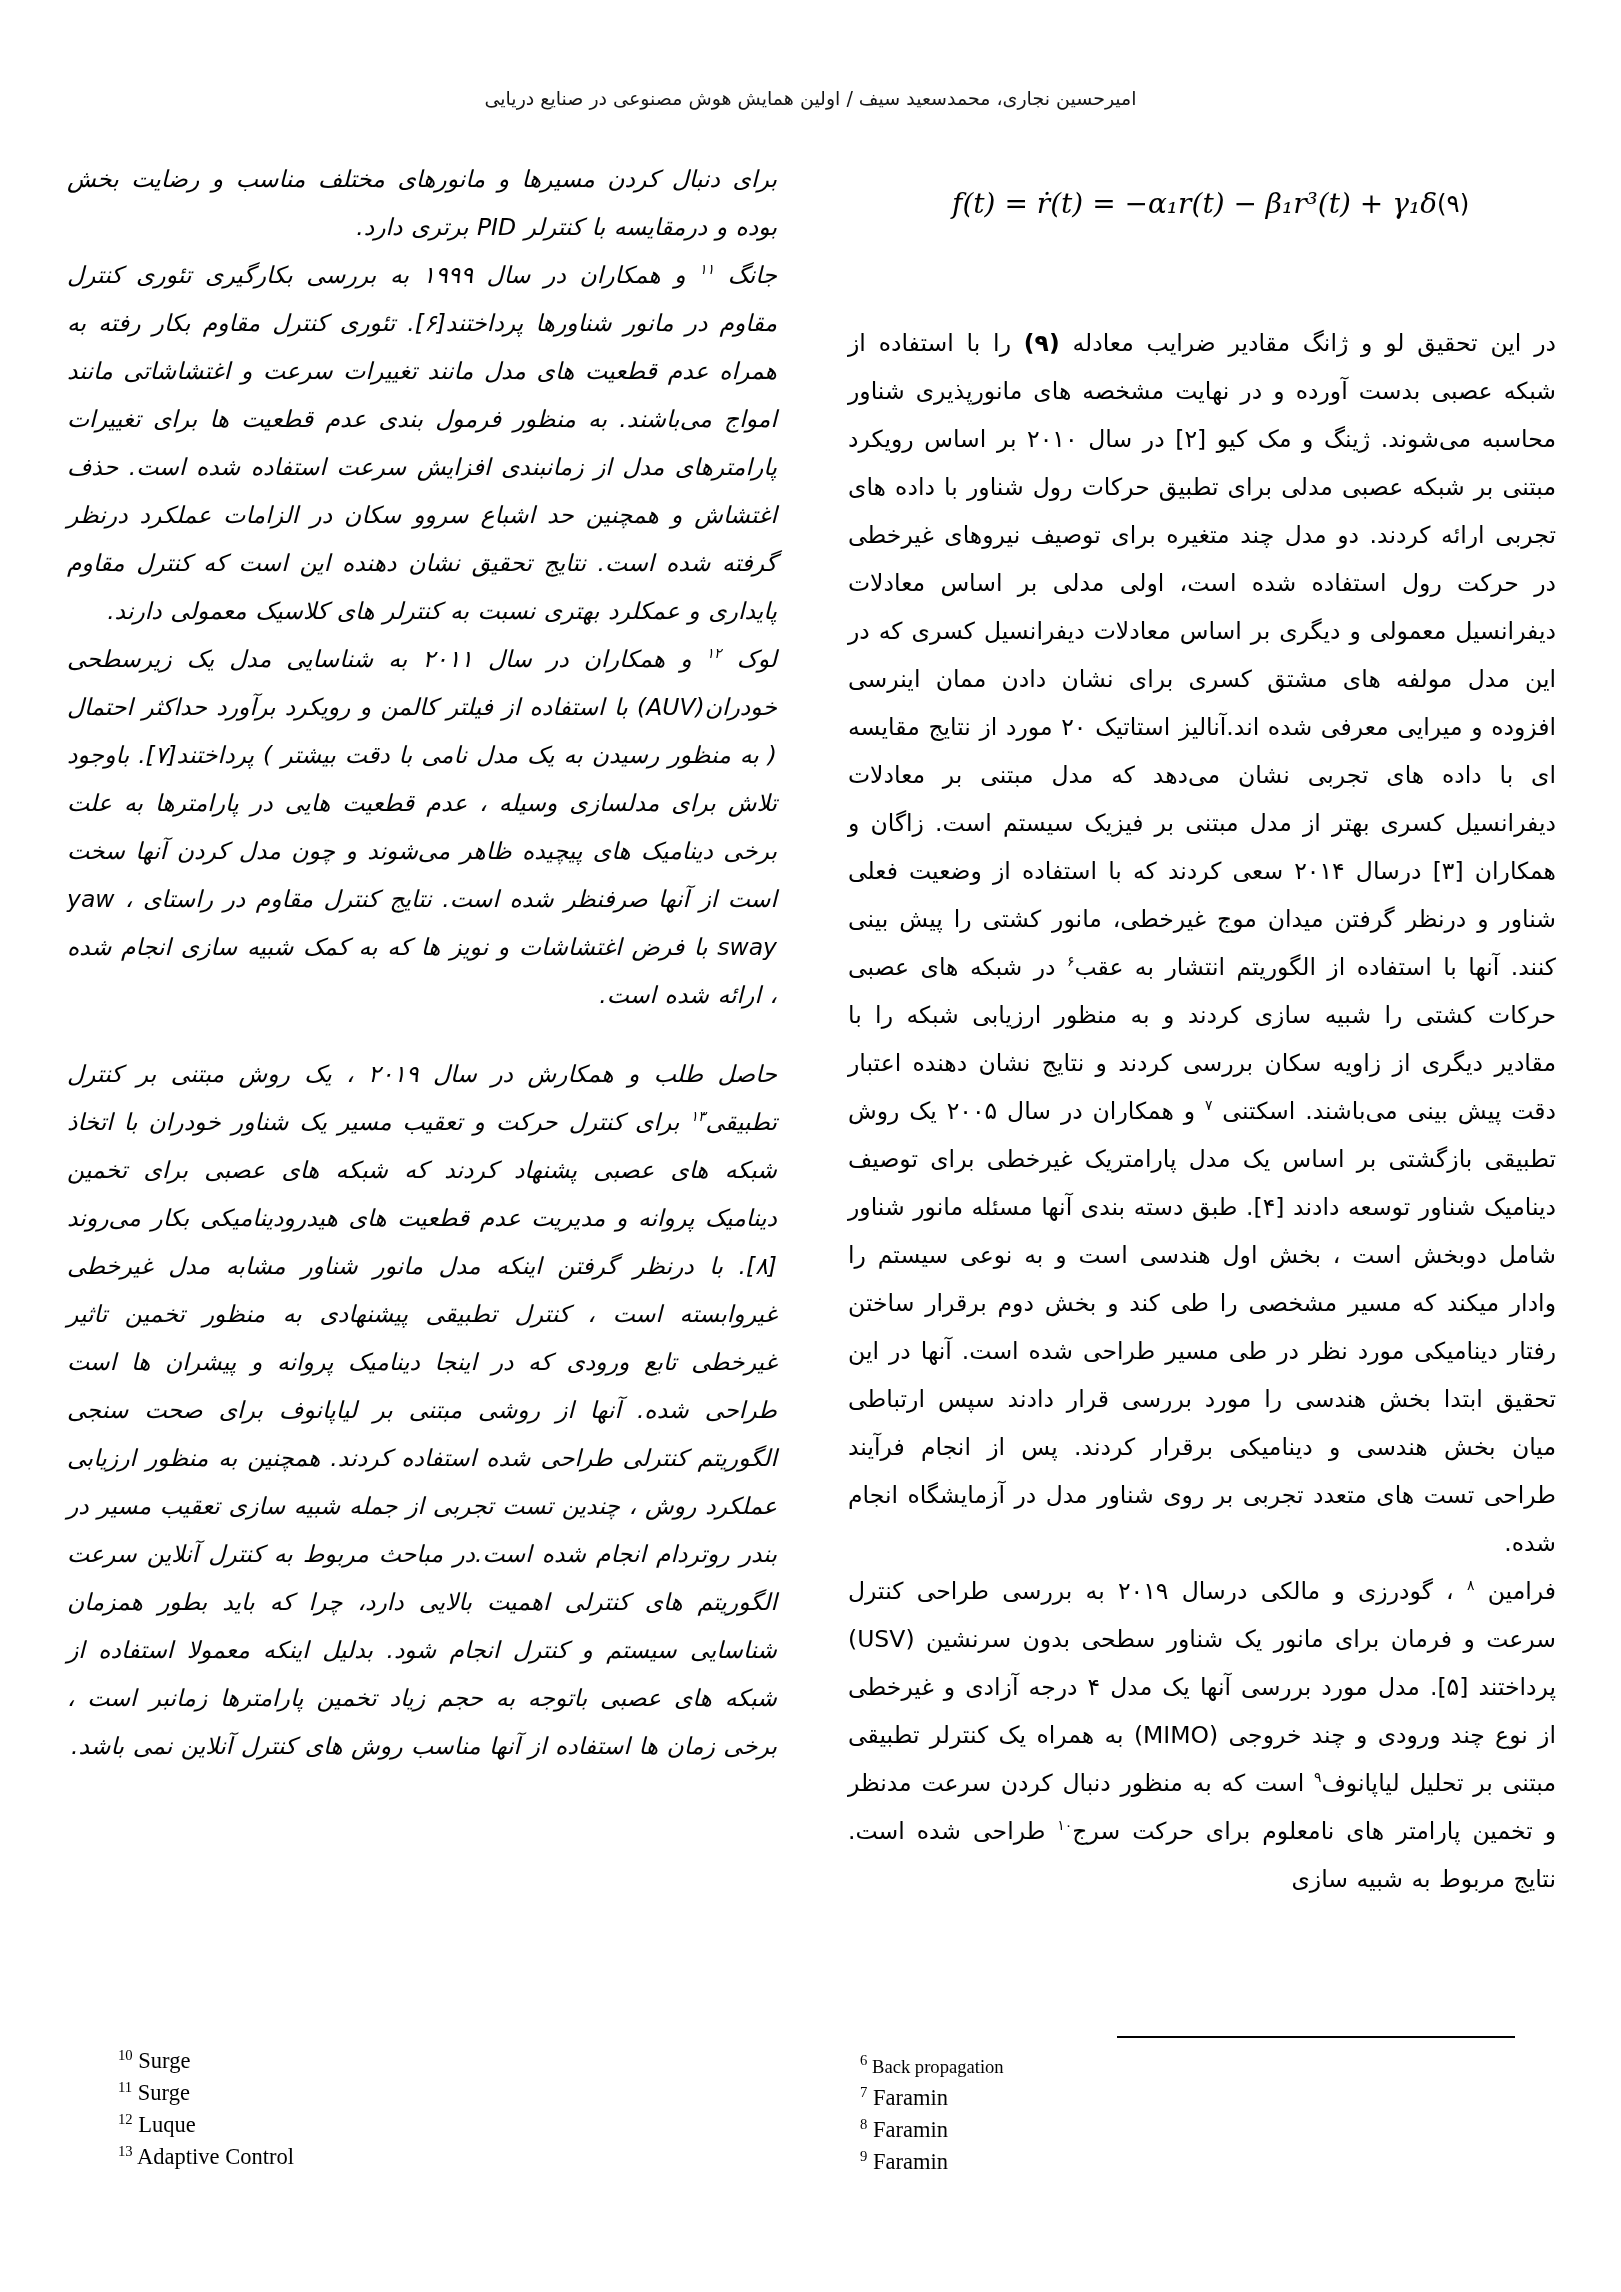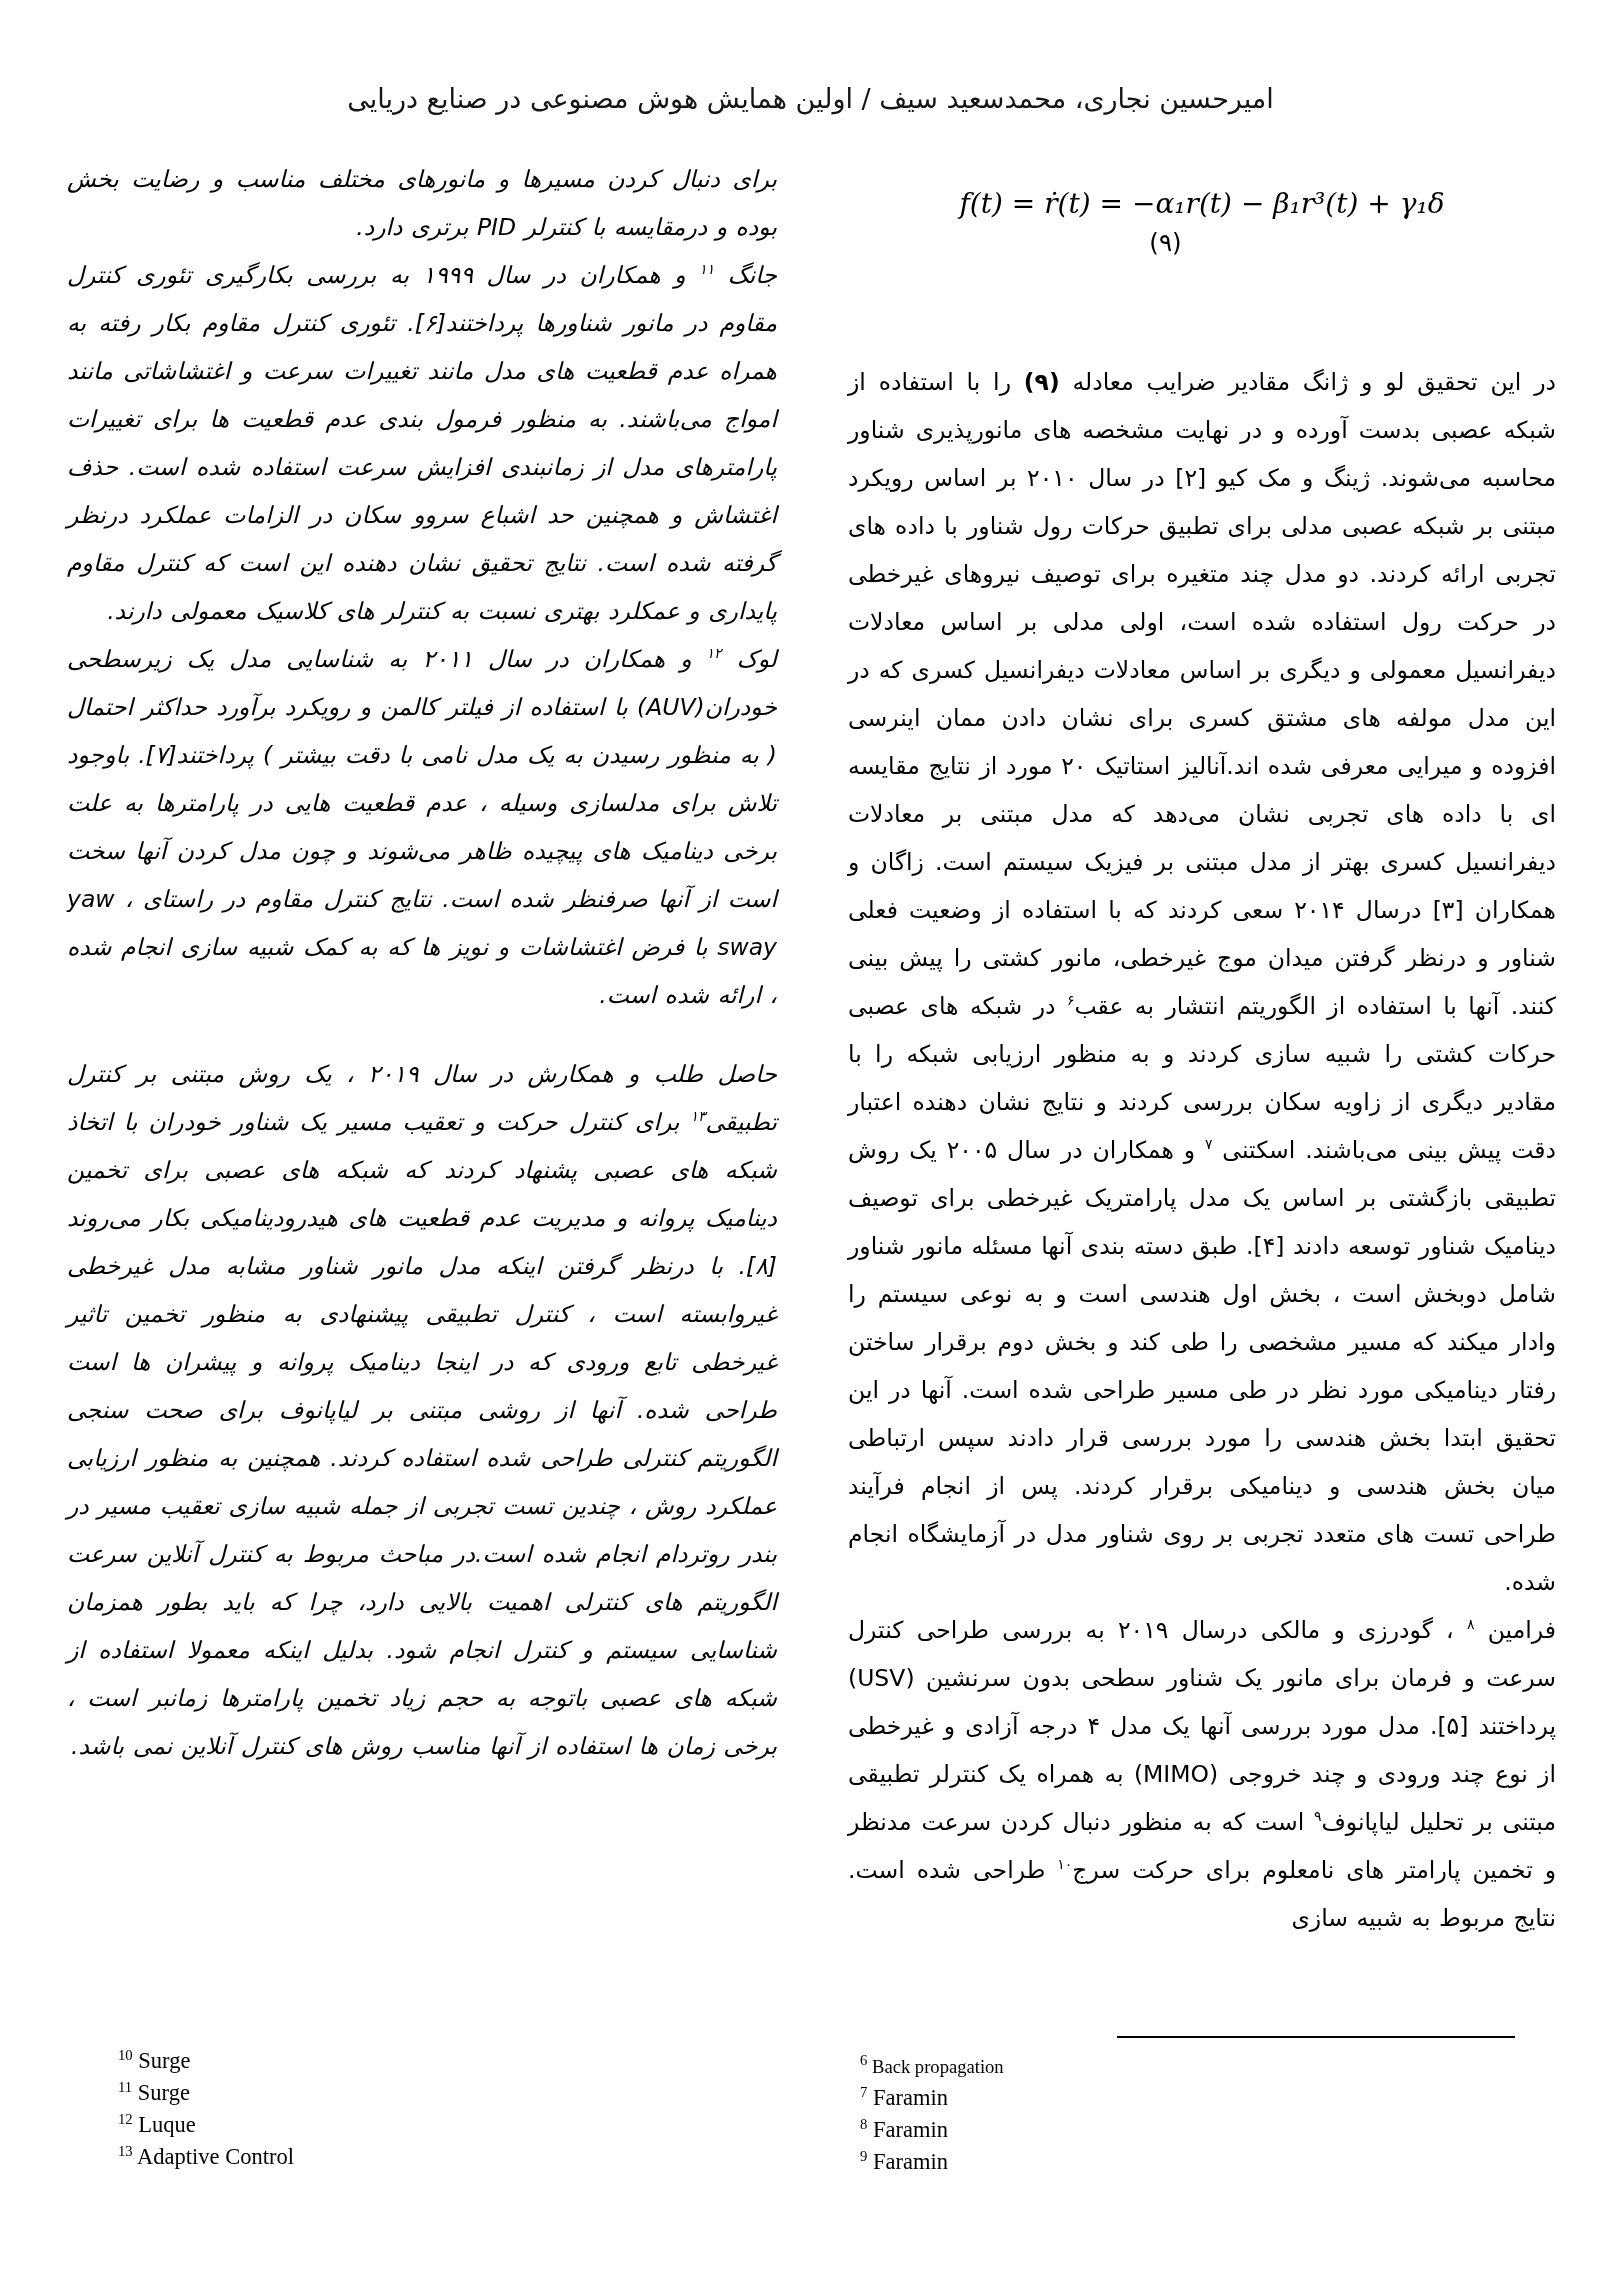--- a/index.html
+++ b/index.html
@@ -7,21 +7,21 @@
     width:1621px; height:2293px;
     background:#ffffff; color:#000;
     position:relative; overflow:hidden;
     font-family:"DejaVu Sans", sans-serif;
   }
   .page { position:absolute; inset:0; }
 
   .page-header {
     position:absolute; top:82px; left:0; width:100%;
     text-align:center; direction:rtl;
-    font-size:27px; line-height:33px; color:#151515;
+    font-size:19px; line-height:33px; color:#151515;
   }
 
   .col { position:absolute; top:155px; }
   .col-right { left:848px; width:708px; }
   .col-left  { left:67px;  width:710px;font-style:italic; }
 
   .body-p {
     margin:0; direction:rtl; unicode-bidi:plaintext;
     text-align:justify; text-justify:inter-word;
     font-size:23.5px; line-height:48px; color:#000;
@@ -31,21 +31,21 @@
   .body-p b   { font-weight:bold; }
 
   
   .col-left .body-p:nth-child(4) { margin-top:31px; }
 
   .equation-row {
     display:flex; justify-content:flex-end; align-items:center;
     direction:ltr;
     margin:29px 13.7px 96px 13.7px;
     font-family:"DejaVu Serif", serif; font-style:italic;
-    font-size:28px; line-height:39px; color:#000;flex-direction:column;
+    font-size:28px; line-height:39px; color:#000;
   }
   .eq-number {
     font-style:normal;
     font-family:"DejaVu Sans", sans-serif;
     font-size:24.5px; margin-right:73px;
   }
 
   .fn-sep {
     position:absolute; left:1117px; top:2036px;
     width:398px; height:0; border-top:2.9px solid #000;

